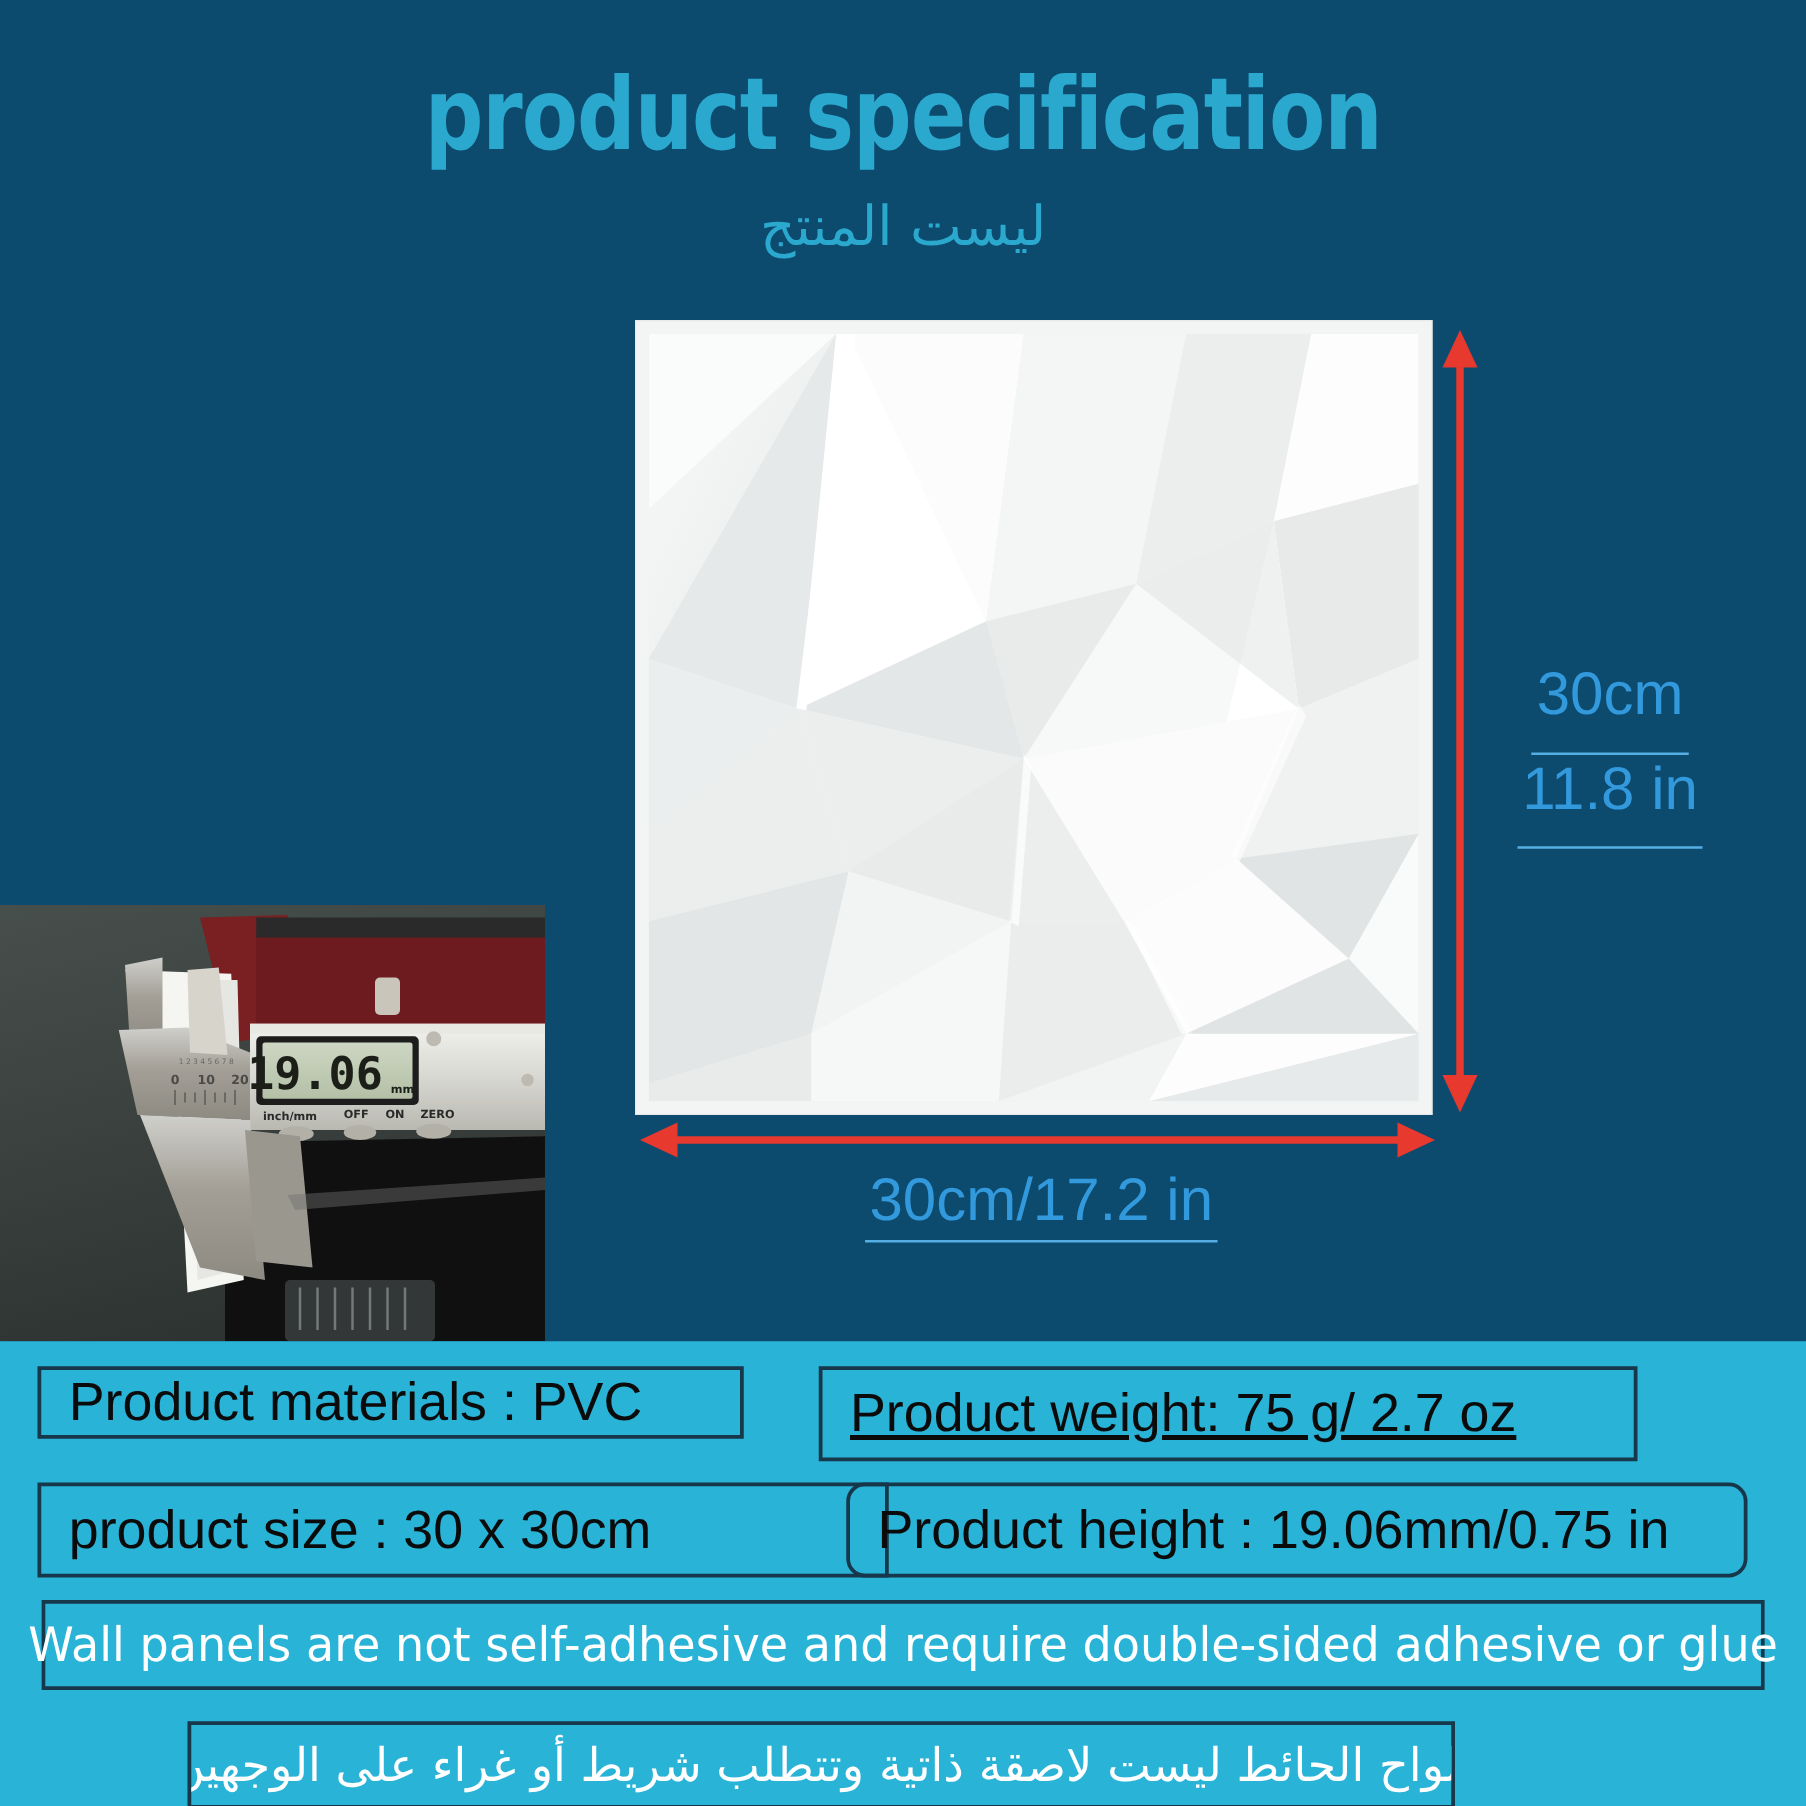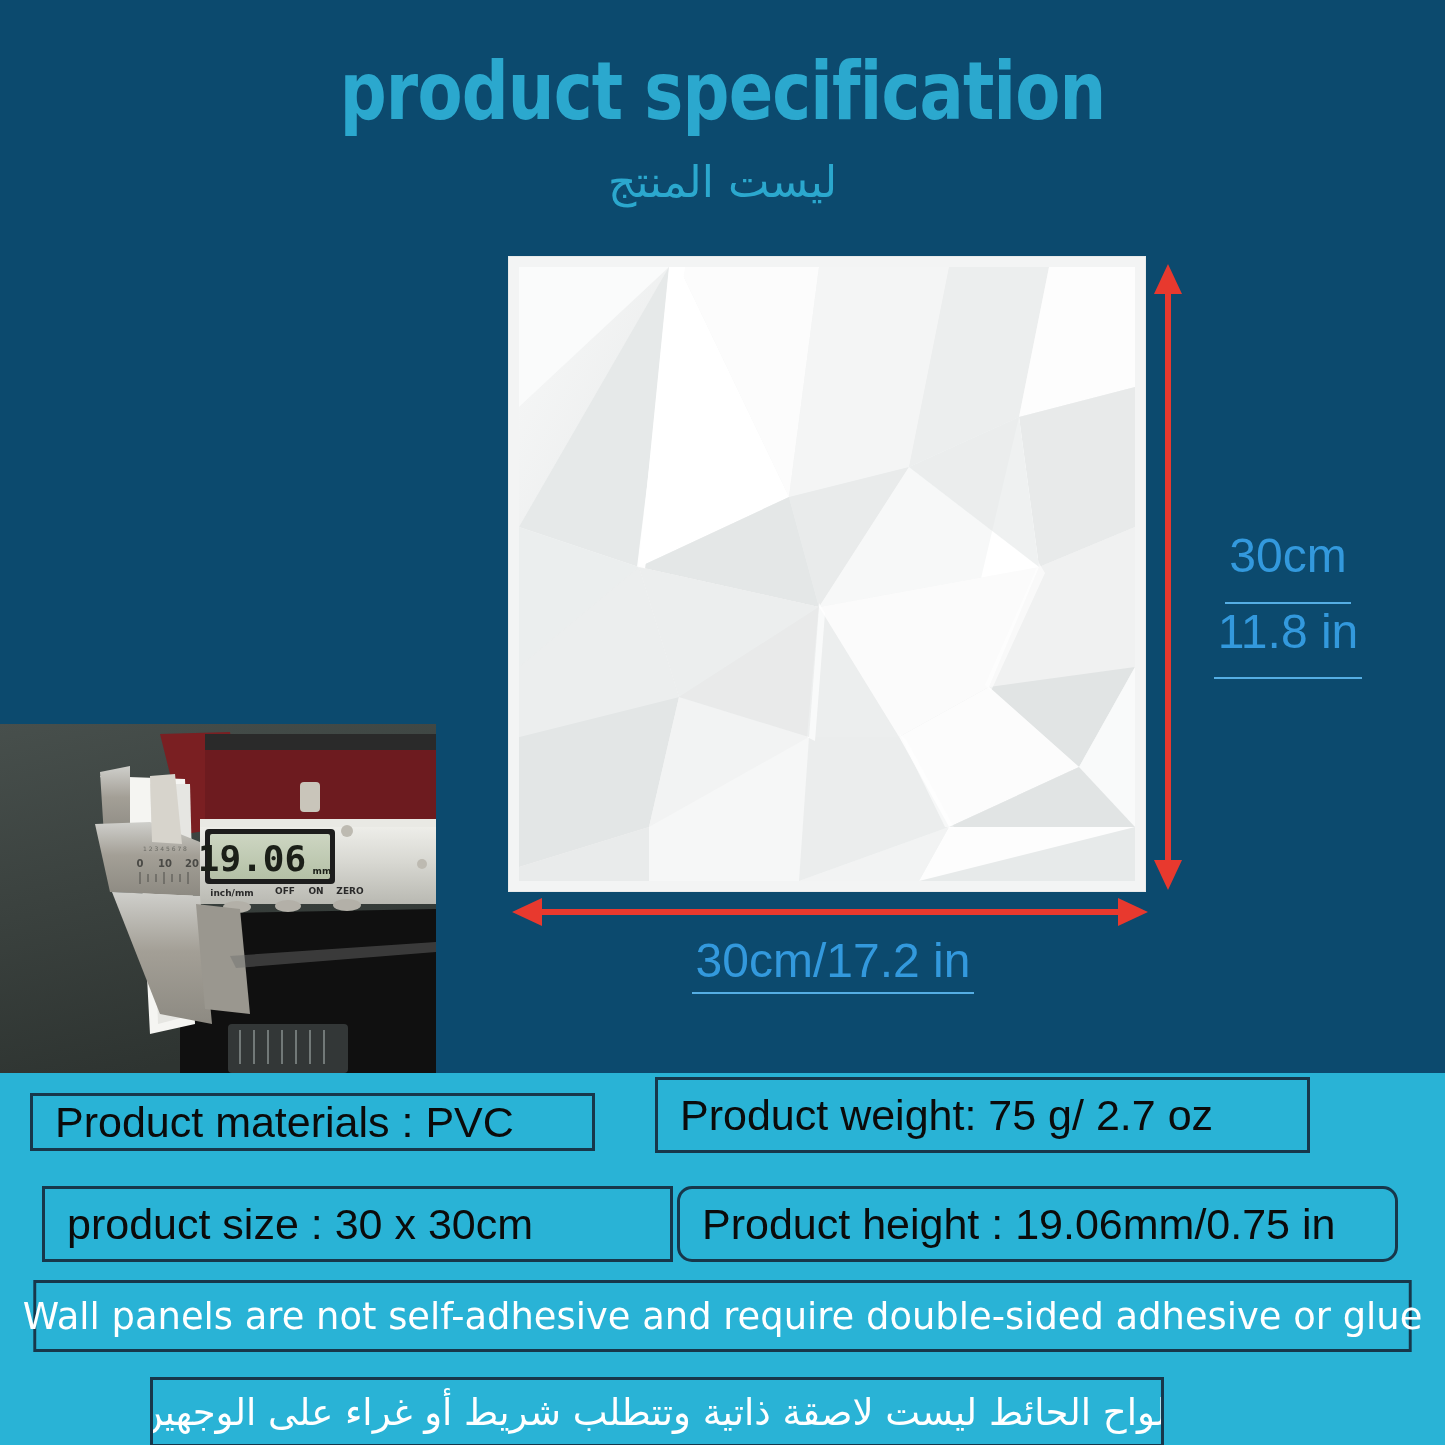--- a/index.html
+++ b/index.html
@@ -151,22 +151,22 @@
     box-sizing: border-box;
     display: flex;
     align-items: center;
     color: #0b0b0b;
     font-size: 43px;
     padding-left: 22px;
     white-space: nowrap;
     overflow: hidden;
   }
   .box-materials { left: 30px;  top: 20px;  width: 565px; height: 58px; }
-  .box-weight    { left: 655px; top: 4px;  width: 655px; height: 76px; }
-  .box-size      { left: 42px;  top: 113px; width: 631px; height: 76px; }
+  .box-weight    { left: 655px; top: 20px;  width: 655px; height: 76px; text-decoration: underline; }
+  .box-size      { left: 30px;  top: 113px; width: 681px; height: 76px; }
   .box-height    { left: 677px; top: 113px; width: 721px; height: 76px; border-radius: 15px; }
 
   .note-box {
     position: absolute;
     left: 12px;
     top: 207px;
     width: 1421px;
     height: 72px;
     border: 3px solid #17374b;
     box-sizing: border-box;

